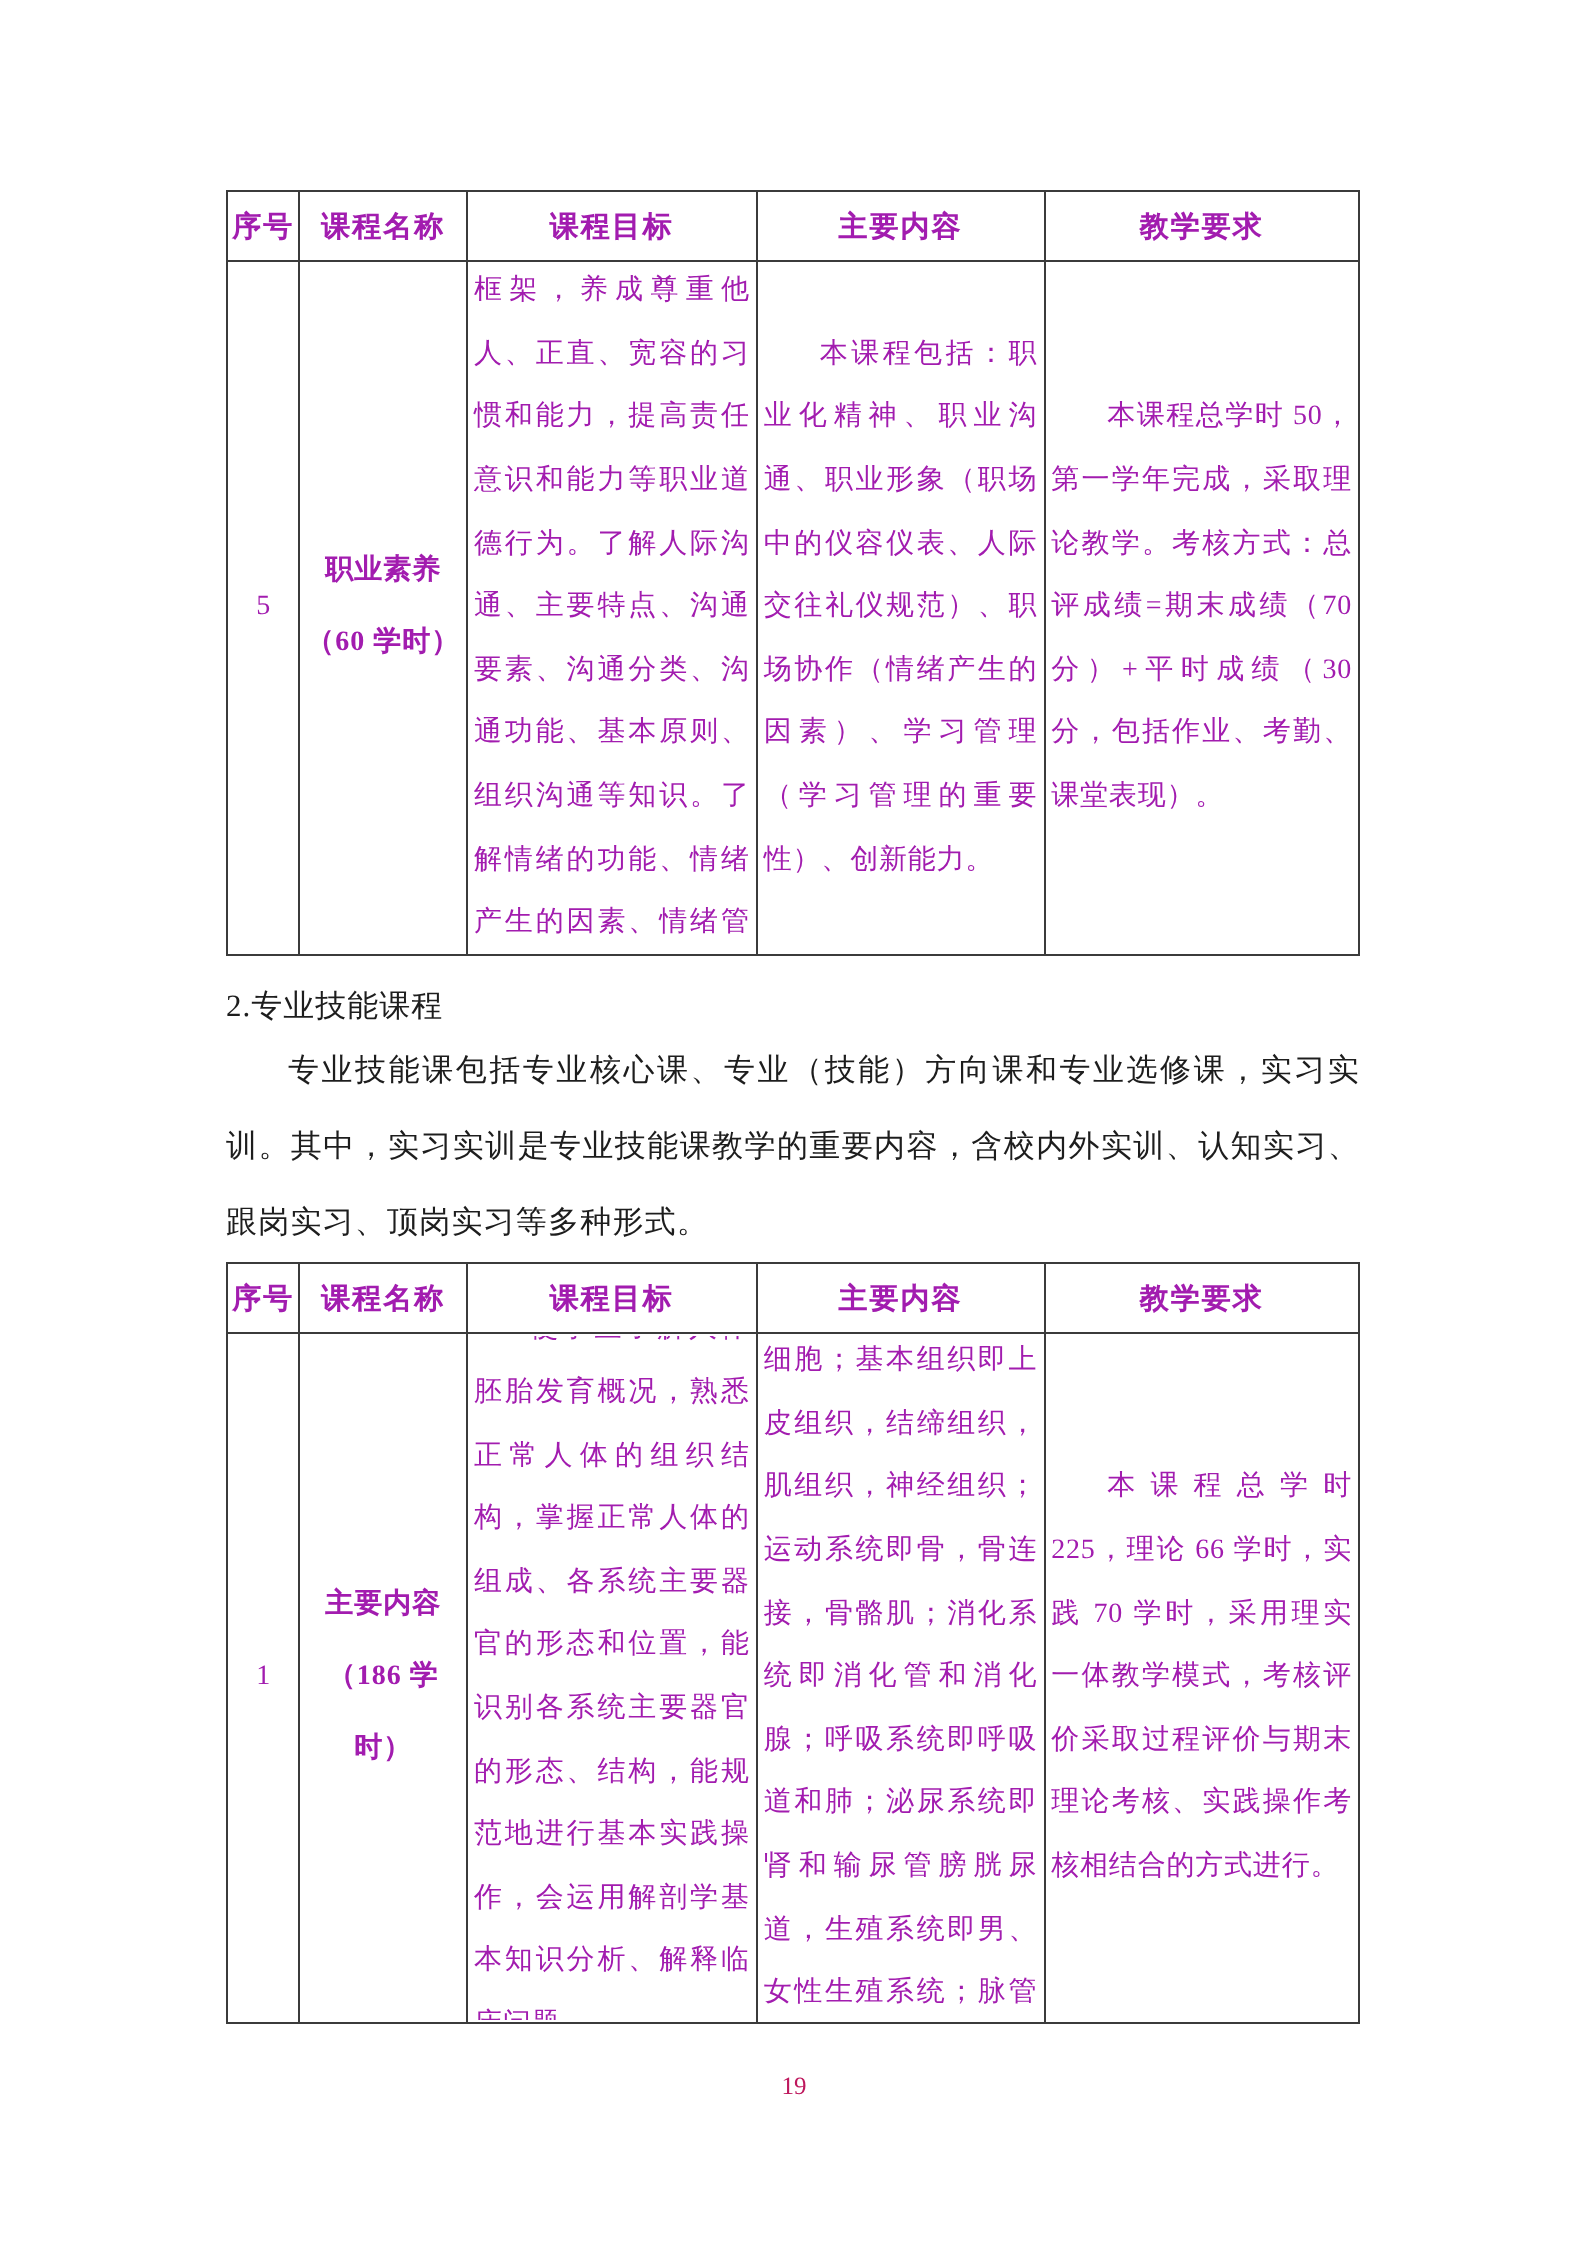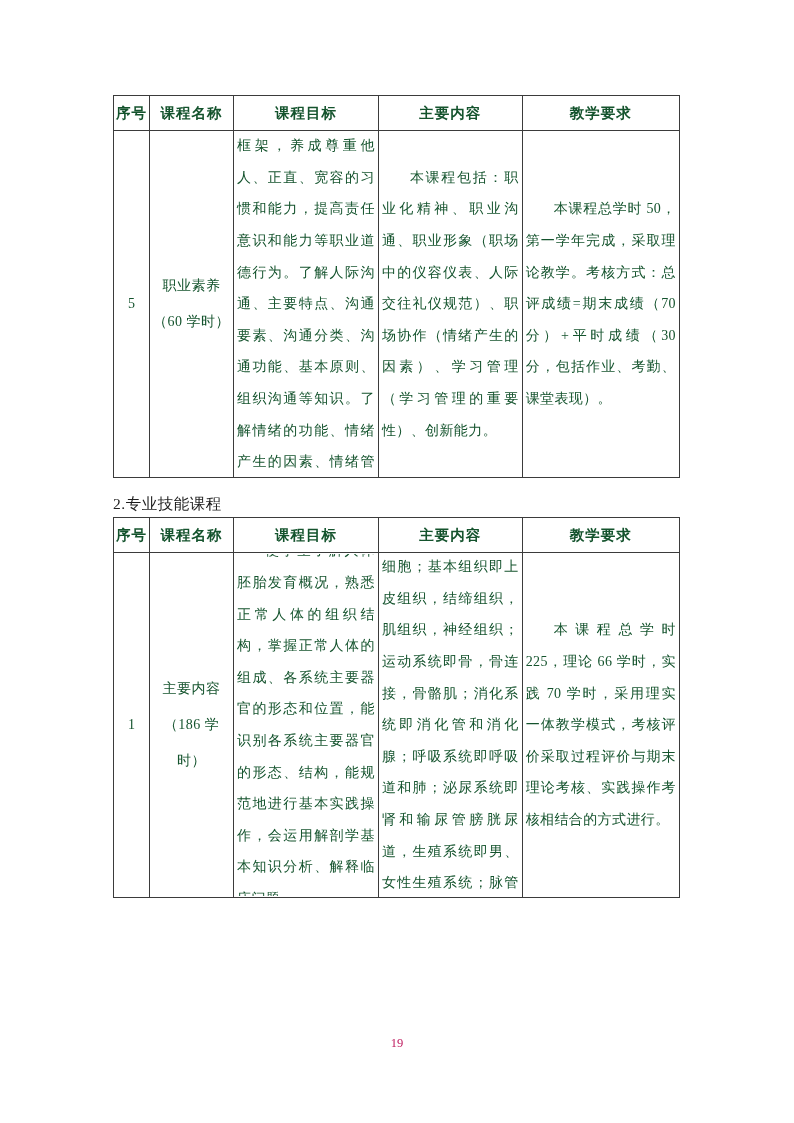--- a/index.html
+++ b/index.html
@@ -25,21 +25,21 @@
 
   table.course-table {
     width: 100%;
     border-collapse: collapse;
     table-layout: fixed;
   }
   table.course-table th,
   table.course-table td {
     border: 1.4px solid #3b3b3b;
     vertical-align: middle;
-    color: #14532d;
+    color: #a21caf;
   }
   table.course-table th {
     font-family: "Liberation Sans", "DejaVu Sans", sans-serif;
     font-weight: bold;
     font-size: 14.5px;
     height: 35px;
     text-align: center;
     letter-spacing: 1px;
   }
   col.c-seq  { width: 6.4%; }
@@ -50,20 +50,21 @@
 
   td.seq-cell {
     text-align: center;
     font-size: 14px;
   }
   td.name-cell {
     text-align: center;
     font-size: 14px;
     line-height: 36px;
     letter-spacing: 0.5px;
+    font-weight: bold;
   }
   td.para-cell { padding: 0; }
   .clip {
     overflow: hidden;
     display: flex;
     align-items: center;
     padding: 0 3px;
   }
   .clip-t1 { height: 344px; }
   .clip-t2 { height: 342px; }
@@ -155,20 +156,21 @@
           <td class="para-cell">
             <div class="clip clip-t1">
                 <div class="cell-par">本课程总学时 50，第一学年完成，采取理论教学。考核方式：总评成绩=期末成绩（70 分）+平时成绩（30 分，包括作业、考勤、课堂表现）。</div>
               </div>
           </td>
         </tr>
       </tbody>
     </table>
 
     <div class="section-heading">2.专业技能课程</div>
+    <p class="body-paragraph">专业技能课包括专业核心课、专业（技能）方向课和专业选修课，实习实训。其中，实习实训是专业技能课教学的重要内容，含校内外实训、认知实习、跟岗实习、顶岗实习等多种形式。</p>
 
     <table class="course-table">
       <colgroup>
         <col class="c-seq">
           <col class="c-name">
           <col class="c-goal">
           <col class="c-cont">
           <col class="c-req">
       </colgroup>
       <thead>

